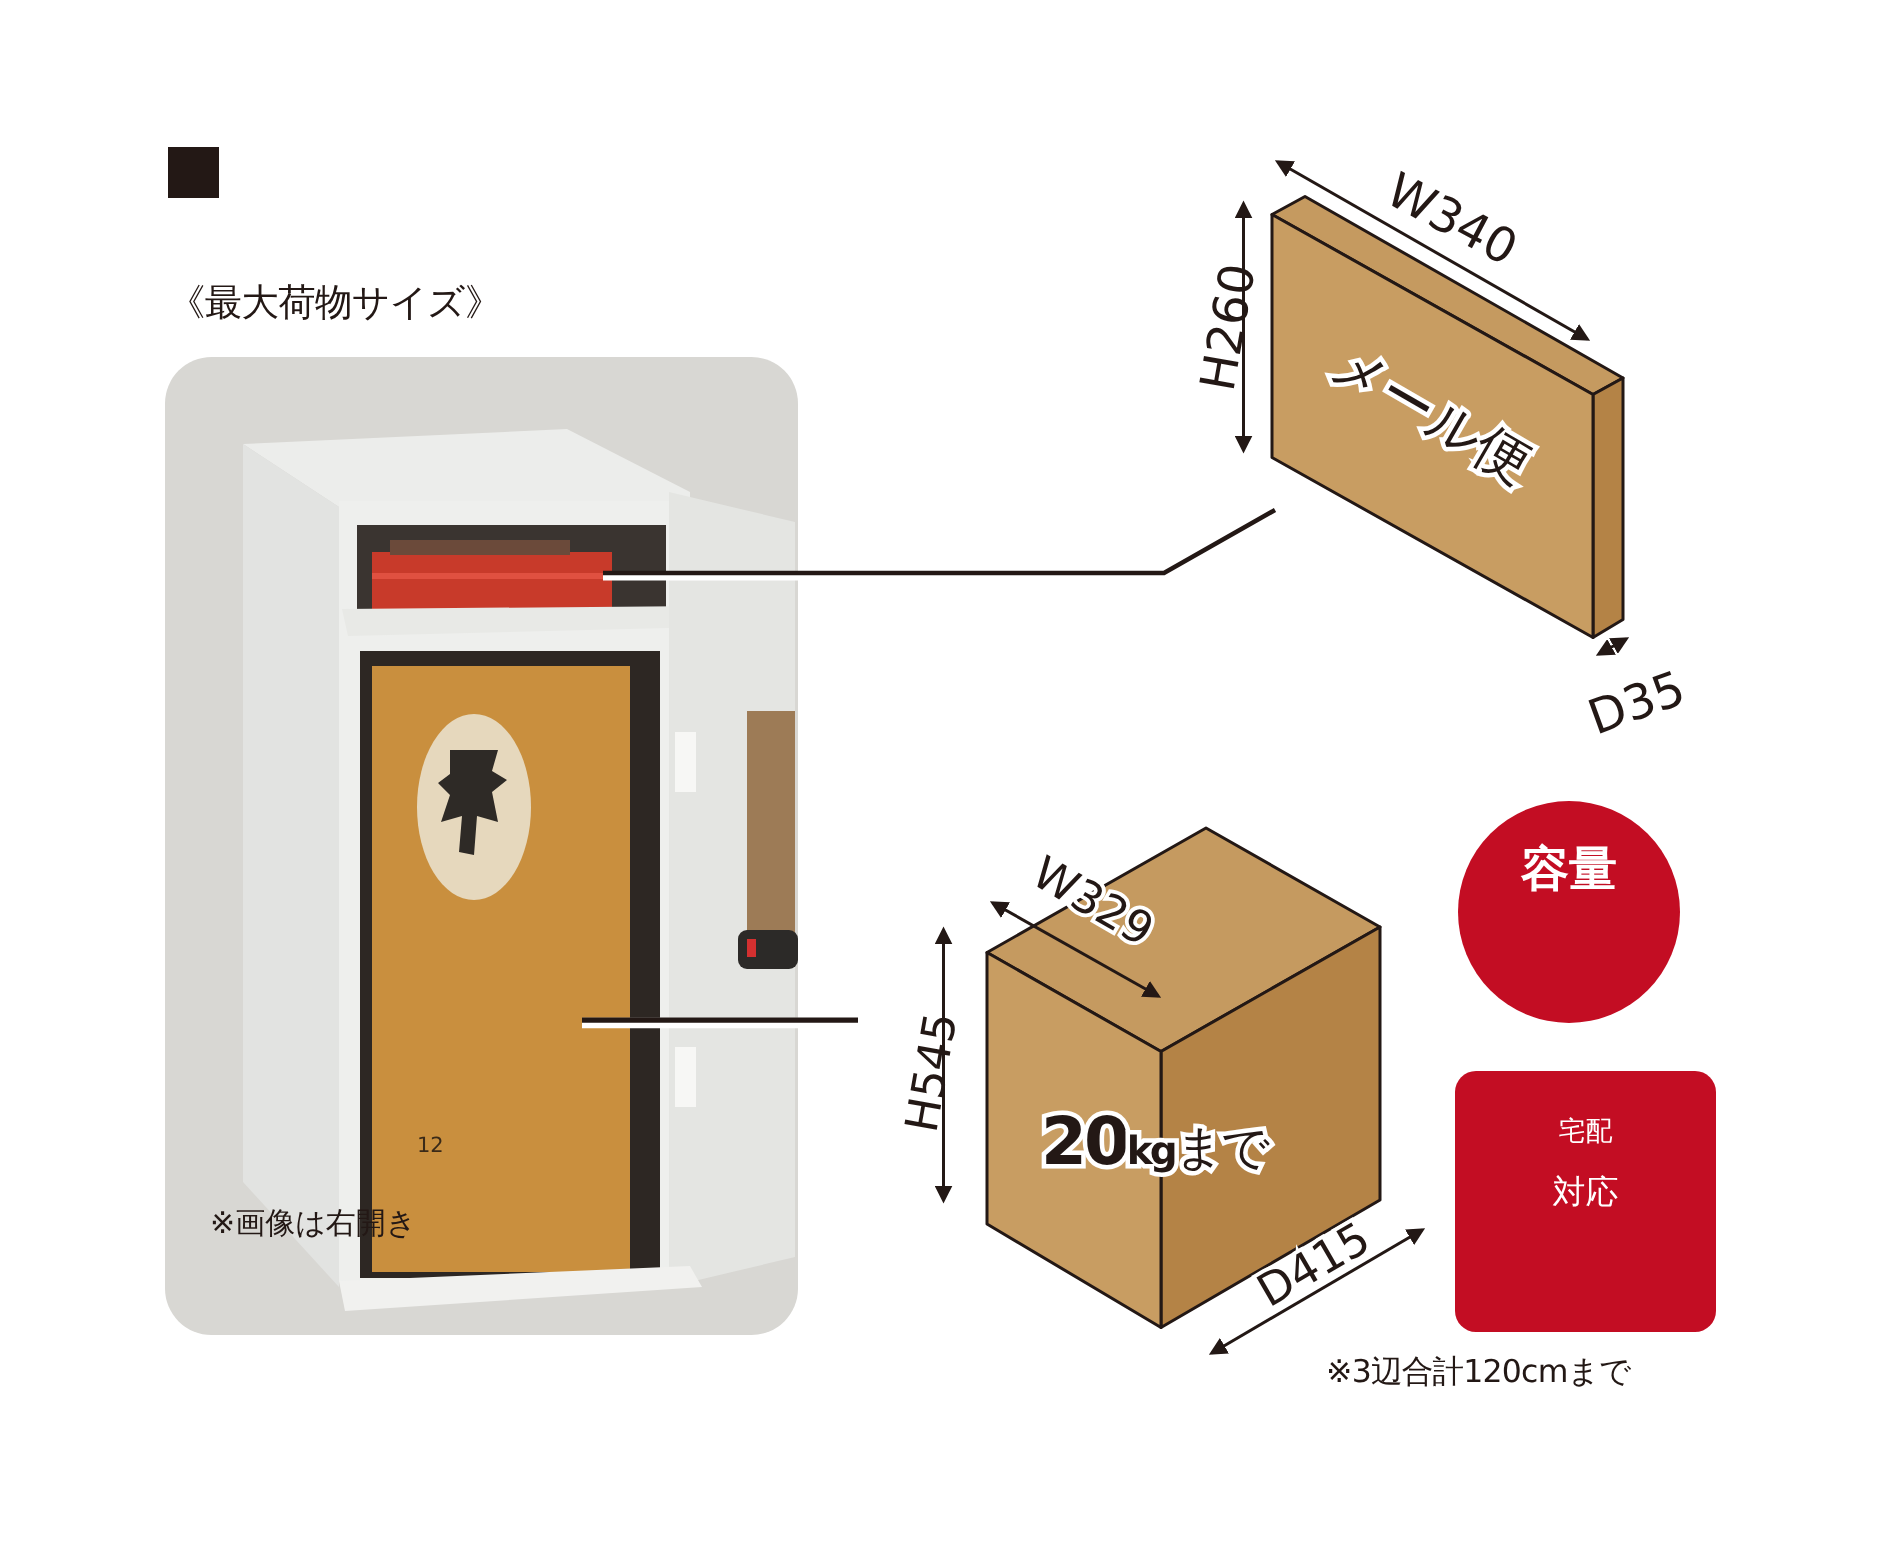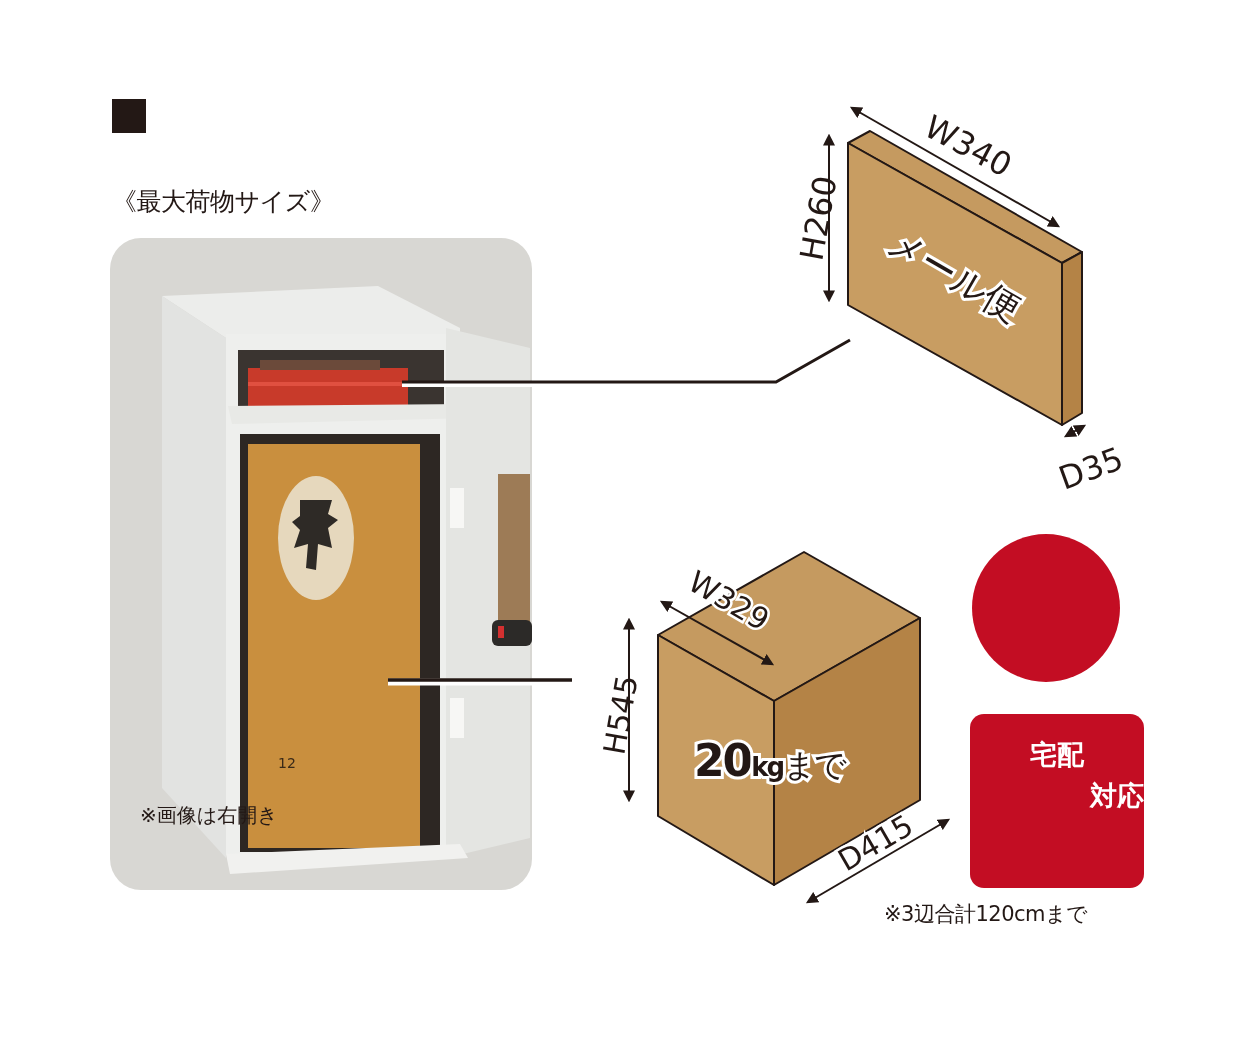--- a/index.html
+++ b/index.html
@@ -11,23 +11,23 @@
   #subtitle { left: 112px; top: 186px; font-size: 25px; line-height: 32px; white-space: nowrap; letter-spacing: -0.5px; }
   #photo { left: 110px; top: 238px; width: 422px; height: 652px; background: #d8d7d3; overflow: hidden; border-radius: 31px; }
   #photo-caption { left: 30px; top: 564px; font-size: 20px; white-space: nowrap; }
   svg { position: absolute; left: 0; top: 0; }
   .badge-circle { left: 972px; top: 534px; width: 148px; height: 148px; border-radius: 50%;
                   background: #c30d23; color: #fff; text-align: center; }
   .badge-circle .l1 { font-size: 32px; font-weight: bold; margin-top: 26px; line-height: 38px; }
   .badge-circle .l2 { font-size: 46px; line-height: 52px; }
   .badge-rect { left: 970px; top: 714px; width: 174px; height: 174px; border-radius: 14px;
                 background: #c30d23; color: #fff; text-align: center; }
-  .badge-rect .r1 { font-size: 27px; font-weight: bold; margin-top: 22px; line-height: 38px; }
+  .badge-rect .r1 { font-size: 18px; font-weight: normal; margin-top: 22px; line-height: 38px; }
   .badge-rect .r2 { font-size: 32px; font-weight: bold; line-height: 42px; letter-spacing: -1px; white-space: nowrap; }
-  .badge-rect .r3 { font-size: 27px; font-weight: bold; line-height: 44px; text-align: right; }
+  .badge-rect .r3 { font-size: 22px; font-weight: normal; line-height: 44px; }
   #note { left: 884px; top: 900px; font-size: 21px; white-space: nowrap; letter-spacing: -0.5px; }
 </style>
 </head>
 <body>
 
 <div id="title" class="abs"><span class="sq"></span></div>
 <div id="subtitle" class="abs">《最大荷物サイズ》</div>
 
 <div id="photo" class="abs">
   <svg width="422" height="652" viewBox="0 0 422 652">
@@ -108,20 +108,21 @@
   </g>
   <line x1="662" y1="602" x2="772" y2="664" stroke="#231815" stroke-width="2" marker-start="url(#arr)" marker-end="url(#arr)"></line>
   <text transform="translate(686,588) rotate(30)" font-size="30" fill="#231815" stroke="#ffffff" stroke-width="5" paint-order="stroke" font-family="DejaVu Sans, sans-serif">W329</text>
   <line x1="629" y1="620" x2="629" y2="800" stroke="#231815" stroke-width="2" marker-start="url(#arr)" marker-end="url(#arr)"></line>
   <text transform="translate(624,756) rotate(-80)" font-size="30" fill="#231815" font-family="DejaVu Sans, sans-serif">H545</text>
   <line x1="808" y1="902" x2="948" y2="820" stroke="#231815" stroke-width="2" marker-start="url(#arr)" marker-end="url(#arr)"></line>
   <text transform="translate(846,872) rotate(-30)" font-size="30" fill="#231815" stroke="#ffffff" stroke-width="5" paint-order="stroke" font-family="DejaVu Sans, sans-serif">D415</text>
 </svg>
 
 <div class="abs badge-circle">
+  <div class="l1">容量</div>
 </div>
 
 <div class="abs badge-rect">
   <div class="r1">宅配</div>
   <div class="r3">対応</div>
 </div>
 
 <div id="note" class="abs">※3辺合計120cmまで</div>
 
 </body></html>

